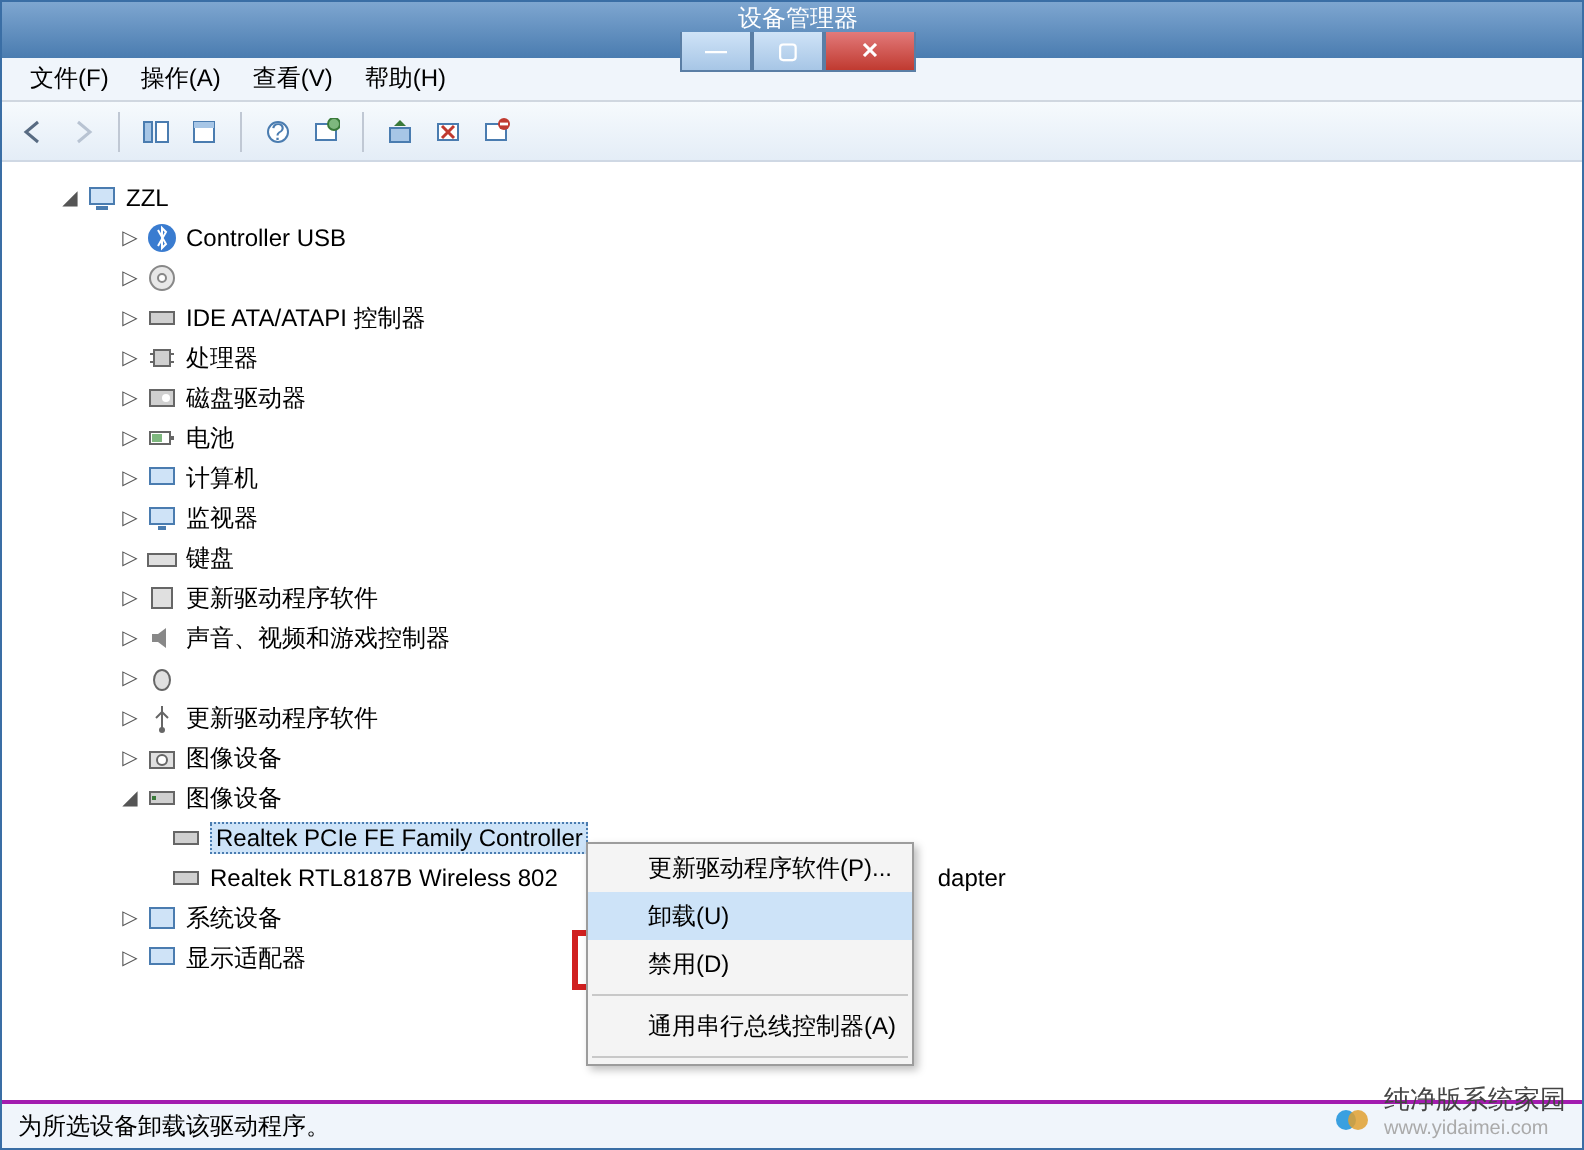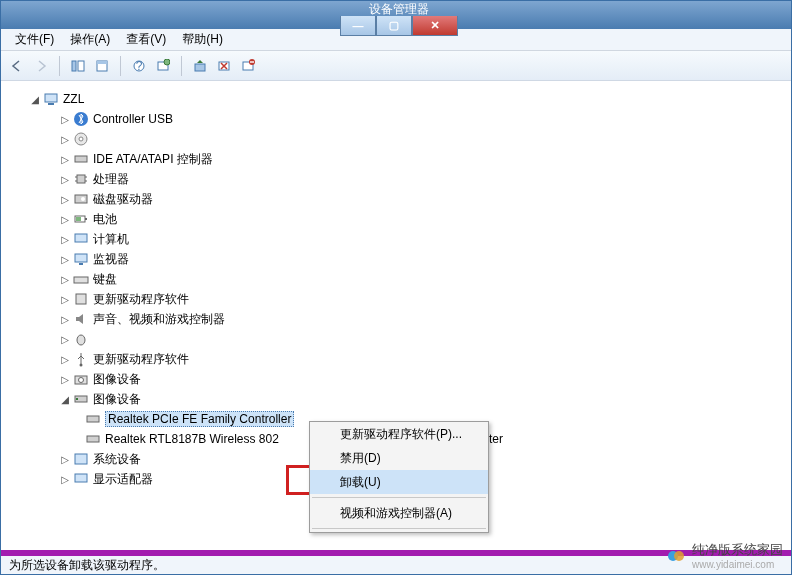--- a/index.html
+++ b/index.html
@@ -18,27 +18,27 @@
   .tsep{ width:1px; height:20px; background:#c0c8d4; margin:0 4px;}
   .content { position:absolute; top:82px; left:2px; right:2px; bottom:26px; background:#fff; overflow:auto;}
   .tree { padding:6px 0 0 12px; }
   .node { display:flex; align-items:center; height:20px; white-space:nowrap; }
   .indent1 { padding-left:14px;}
   .indent2 { padding-left:44px;}
   .indent3 { padding-left:70px;}
   .exp { width:12px; height:12px; margin-right:2px; display:inline-flex; align-items:center; justify-content:center; font-size:10px; color:#555; }
   .nicon { width:16px; height:16px; margin-right:4px; display:inline-block; }
   .sel { background:#cde3f8; border:1px dotted #4a7cb0; padding:0 2px;text-align:center;}
-  .statusbar { position:absolute; bottom:0; left:0; right:0; height:24px; background:#f0f5fb; border-top:6px solid #a21caf; display:flex; align-items:center; padding-left:8px;}
-  .context { position:absolute; left:308px; top:420px; width:180px; background:#f4f4f4; border:1px solid #9c9c9c; box-shadow:2px 2px 4px rgba(0,0,0,.25); z-index:50;}
+  .statusbar { position:absolute; bottom:0; left:0; right:0; height:24px; background:#f0f5fb; border-top:2px solid #a21caf; display:flex; align-items:center; padding-left:8px;}
+  .context { position:absolute; left:292px; top:420px; width:164px; background:#f4f4f4; border:1px solid #9c9c9c; box-shadow:2px 2px 4px rgba(0,0,0,.25); z-index:50;}
   .ctxitem { height:24px; display:flex; align-items:center; padding-left:30px; position:relative; }
   .ctxitem.hover { background:#cde3f8; }
   .ctxsep { height:1px; background:#c8c8c8; margin:3px 2px; }
   .redbox { position:absolute; border:3px solid #d02020; pointer-events:none; }
-  .watermark { position:absolute; right:8px; bottom:4px; font-size:12px; color:#888; display:flex; align-items:center; gap:6px;margin-top:19px;}
+  .watermark { position:absolute; right:8px; bottom:4px; font-size:12px; color:#888; display:flex; align-items:flex-end; gap:6px;margin-top:19px;}
   .wmicon{width:20px;height:20px;}
 </style>
 </head>
 <body>
 
 <div class="window">
 
   <div class="titlebar">
     <svg class="title-icon" viewBox="0 0 16 16">
         <rect x="2" y="2" width="12" height="9" fill="#9db6d2" stroke="#4a7cb0"></rect>
@@ -274,24 +274,24 @@
           <svg class="nicon" viewBox="0 0 16 16">
             <rect x="2" y="3" width="12" height="8" fill="#cfe3f7" stroke="#4a7cb0"></rect>
           </svg>
           <span>显示适配器</span>
         </div>
     </div>
   </div>
 
   <div class="context">
     <div class="ctxitem">更新驱动程序软件(P)...</div>
+    <div class="ctxitem hover">卸载(U)</div>
     <div class="ctxitem">禁用(D)</div>
-    <div class="ctxitem hover">卸载(U)</div>
     <div class="ctxsep"></div>
-    <div class="ctxitem">视频和游戏控制器(A)</div>
+    <div class="ctxitem">通用串行总线控制器(A)</div>
     <div class="ctxsep"></div>
   </div>
 
   <div class="redbox" style="left:285px; top:464px; width:96px; height:30px;"></div>
 
   <div class="statusbar">
     <span>为所选设备卸载该驱动程序。</span>
   </div>
 
   <div class="watermark">

